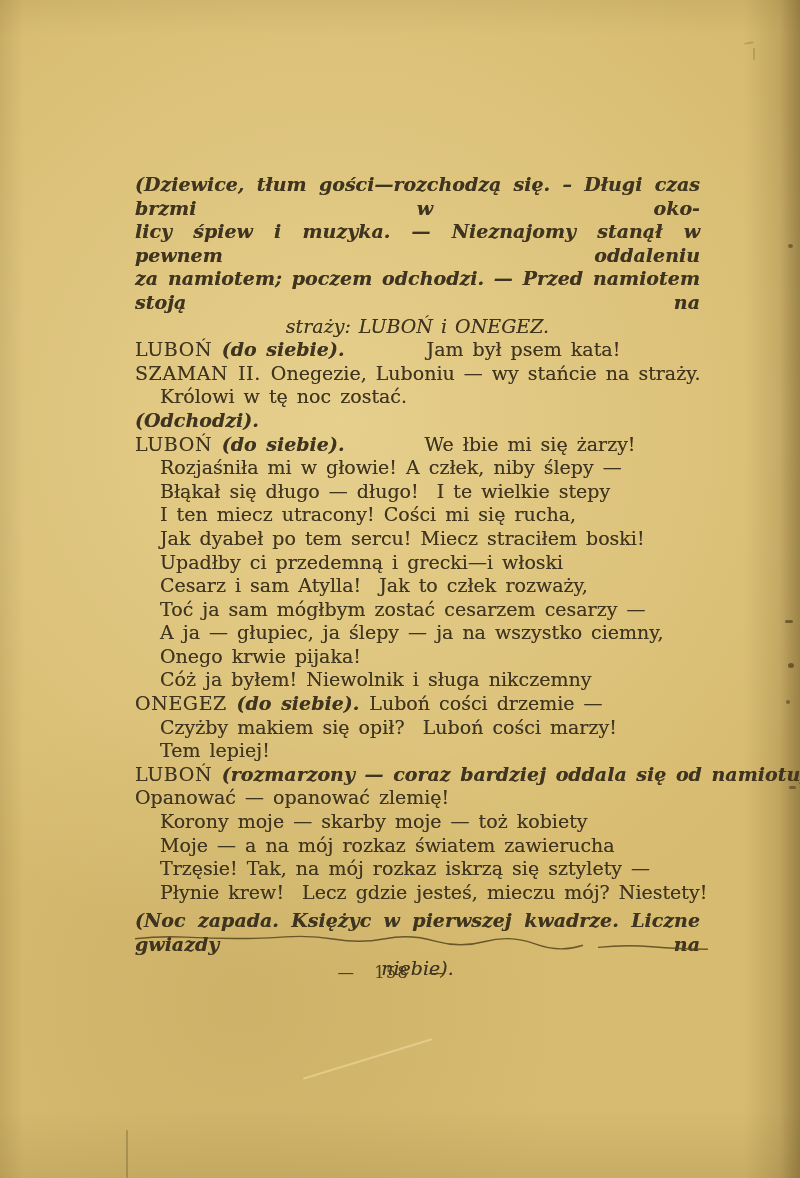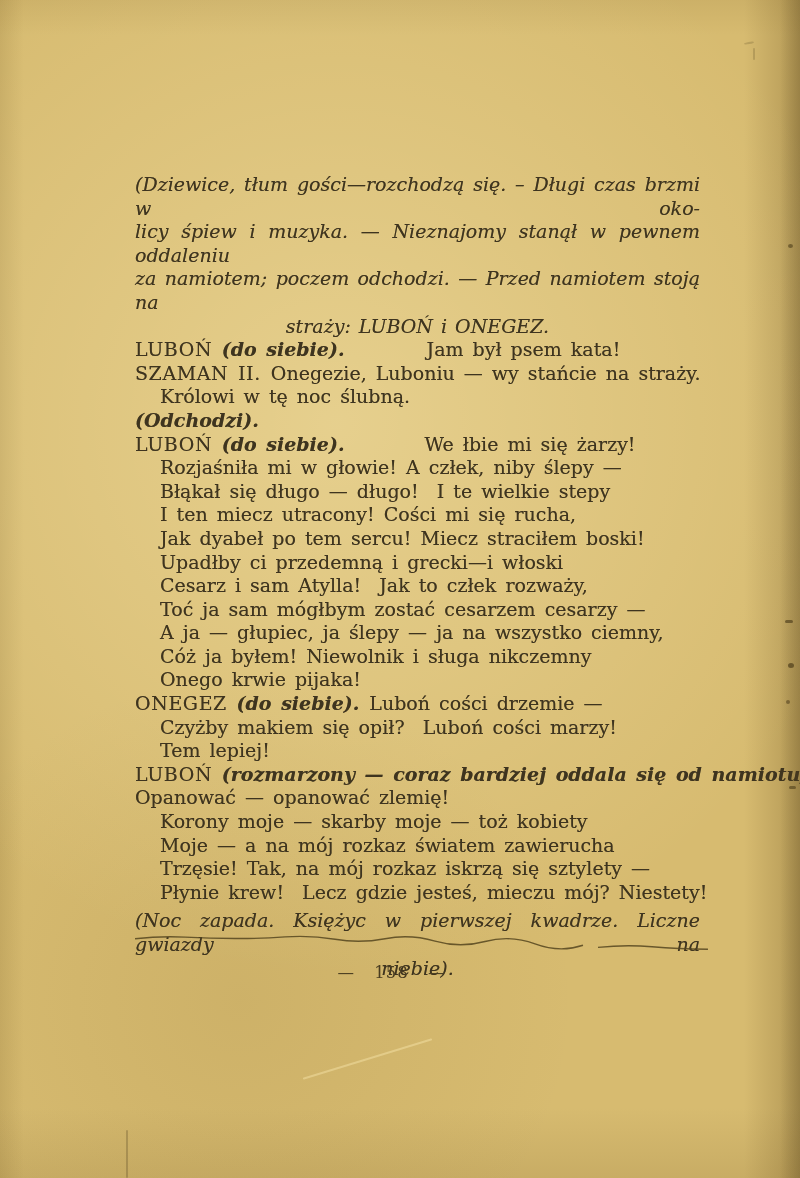--- a/index.html
+++ b/index.html
@@ -15,21 +15,21 @@
   }
   .text-block{
     position:absolute;left:135px;top:173px;width:565px;
     font-family:"DejaVu Serif","Liberation Serif",serif;
     font-size:19px;line-height:23.6px;color:#3e341f;
     text-shadow:0 0 .4px rgba(62,52,31,.55);
   }
   .line{min-height:23.6px;}
   .verse{padding-left:25px;white-space:pre;word-spacing:3px;}
   .speaker{white-space:pre;word-spacing:3px;}
-  .stage{font-style:italic;font-weight:normal;word-spacing:2px;text-align:justify;text-align-last:justify;}
+  .stage{font-style:italic;font-weight:bold;word-spacing:2px;text-align:justify;text-align-last:justify;}
   .stage-c{font-style:italic;font-weight:normal;word-spacing:2px;text-align:center;}
   .center{word-spacing:3px;}
   .sp-top{margin-top:5px;}
   .sp{letter-spacing:.6px;}
   .it{font-style:italic;font-weight:bold;}
   .ta{margin-left:82px;}
   .tb{margin-left:80px;}
   .gs{margin-left:10px;}
   .footer-rule{position:absolute;left:133px;top:936px;transform:rotate(.45deg);}
   .footer-rule path{stroke:#55451f;stroke-width:1.4;fill:none;opacity:.85;}
@@ -56,33 +56,33 @@
 
 <div class="page">
 
   <div class="text-block">
       <div class="line stage"><span>(Dziewice, tłum gości—rozchodzą się. – Długi czas brzmi w oko-</span></div>
       <div class="line stage"><span>licy śpiew i muzyka. — Nieznajomy stanął w pewnem oddaleniu</span></div>
       <div class="line stage"><span>za namiotem; poczem odchodzi. — Przed namiotem stoją na</span></div>
       <div class="line stage-c"><span>straży: LUBOŃ i ONEGEZ.</span></div>
       <div class="line speaker"><span class="sp">LUBOŃ </span><span class="it">(do siebie).</span><span class="ta">Jam był psem kata!</span></div>
       <div class="line speaker"><span class="sp">SZAMAN II.</span><span class="gs">Onegezie, Luboniu — wy stańcie na straży.</span></div>
-      <div class="line verse"><span>Królowi w tę noc ślubną.</span></div>
+      <div class="line verse"><span>Królowi w tę noc zostać.</span></div>
       <div class="line center"><span class="it">(Odchodzi).</span></div>
       <div class="line speaker"><span class="sp">LUBOŃ </span><span class="it">(do siebie).</span><span class="tb">We łbie mi się żarzy!</span></div>
       <div class="line verse"><span>Rozjaśniła mi w głowie! A człek, niby ślepy —</span></div>
       <div class="line verse"><span>Błąkał się długo — długo!  I te wielkie stepy</span></div>
       <div class="line verse"><span>I ten miecz utracony! Cości mi się rucha,</span></div>
       <div class="line verse"><span>Jak dyabeł po tem sercu! Miecz straciłem boski!</span></div>
       <div class="line verse"><span>Upadłby ci przedemną i grecki—i włoski</span></div>
       <div class="line verse"><span>Cesarz i sam Atylla!  Jak to człek rozważy,</span></div>
       <div class="line verse"><span>Toć ja sam mógłbym zostać cesarzem cesarzy —</span></div>
       <div class="line verse"><span>A ja — głupiec, ja ślepy — ja na wszystko ciemny,</span></div>
+      <div class="line verse"><span>Onego krwie pijaka!</span></div>
       <div class="line verse"><span>Cóż ja byłem! Niewolnik i sługa nikczemny</span></div>
-      <div class="line verse"><span>Onego krwie pijaka!</span></div>
       <div class="line speaker"><span class="sp">ONEGEZ </span><span class="it">(do siebie).</span><span class="gs">Luboń cości drzemie —</span></div>
       <div class="line verse"><span>Czyżby makiem się opił?  Luboń cości marzy!</span></div>
       <div class="line verse"><span>Tem lepiej!</span></div>
       <div class="line speaker"><span class="sp">LUBOŃ </span><span class="it">(rozmarzony — coraz bardziej oddala się od namiotu).</span></div>
       <div class="line center"><span>Opanować — opanować zlemię!</span></div>
       <div class="line verse"><span>Korony moje — skarby moje — toż kobiety</span></div>
       <div class="line verse"><span>Moje — a na mój rozkaz światem zawierucha</span></div>
       <div class="line verse"><span>Trzęsie! Tak, na mój rozkaz iskrzą się sztylety —</span></div>
       <div class="line verse"><span>Płynie krew!  Lecz gdzie jesteś, mieczu mój? Niestety!</span></div>
       <div class="line stage sp-top"><span>(Noc zapada.  Księżyc w pierwszej kwadrze.  Liczne gwiazdy na</span></div>

